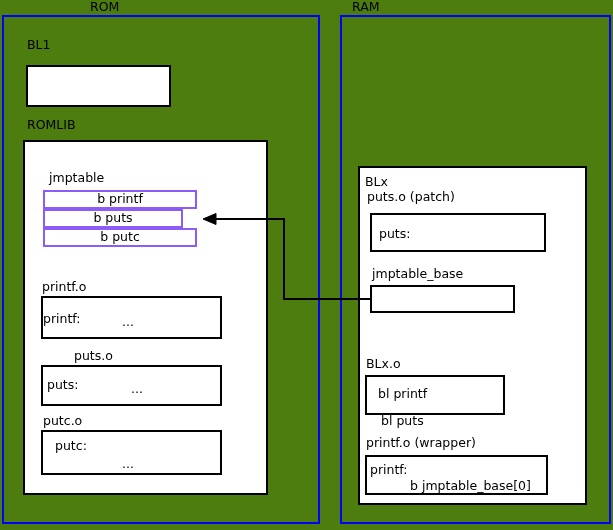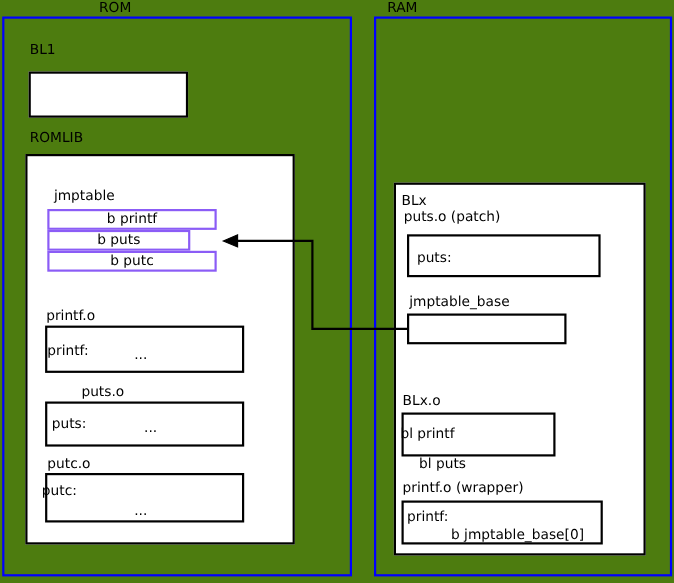--- a/index.html
+++ b/index.html
@@ -72,54 +72,54 @@
   <div class="region" style="left:2px; top:15px; width:318px; height:509px;"></div>
 
   <div class="label" style="left:27px; top:39px;">BL1</div>
   <div class="box" style="left:26px; top:65px; width:145px; height:42px;"></div>
 
   <div class="label" style="left:27px; top:119px;">ROMLIB</div>
   <div class="box" style="left:23px; top:140px; width:245px; height:355px;"></div>
 
   <div class="label" style="left:49px; top:172px;">jmptable</div>
   <div class="jmprow" style="left:43px; top:190px; width:154px; height:19px;">b printf</div>
-  <div class="jmprow" style="left:43px; top:209px; width:130px; height:19px;">b puts</div>
+  <div class="jmprow" style="left:43px; top:209px; width:140px; height:19px;">b puts</div>
   <div class="jmprow" style="left:43px; top:228px; width:154px; height:19px;">b putc</div>
 
   <div class="label" style="left:42px; top:281px;">printf.o</div>
   <div class="box" style="left:41px; top:296px; width:181px; height:43px;"></div>
   <div class="celltext" style="left:43px; top:313px;">printf:</div>
   <div class="celltext" style="left:122px; top:316px;">...</div>
 
   <div class="label" style="left:42px; top:350px;margin-left:32px;">puts.o</div>
   <div class="box" style="left:41px; top:365px; width:181px; height:41px;"></div>
   <div class="celltext" style="left:47px; top:379px;">puts:</div>
   <div class="celltext" style="left:131px; top:383px;">...</div>
 
   <div class="label" style="left:43px; top:415px;">putc.o</div>
   <div class="box" style="left:41px; top:430px; width:181px; height:45px;"></div>
-  <div class="celltext" style="left:38px; top:440px;">putc:</div>
+  <div class="celltext" style="left:55px; top:440px;">putc:</div>
   <div class="celltext" style="left:122px; top:458px;">...</div>
 
   <div class="label" style="left:352px; top:1px;">RAM</div>
   <div class="region" style="left:340px; top:15px; width:271px; height:509px;"></div>
 
   <div class="box" style="left:358px; top:166px; width:229px; height:339px;"></div>
   <div class="label" style="left:365px; top:176px;">BLx</div>
 
   <div class="label" style="left:367px; top:191px;">puts.o (patch)</div>
   <div class="box" style="left:370px; top:213px; width:176px; height:39px;"></div>
   <div class="celltext" style="left:379px; top:228px;">puts:</div>
 
   <div class="label" style="left:372px; top:268px;">jmptable_base</div>
   <div class="box" style="left:370px; top:285px; width:145px; height:28px;"></div>
 
   <div class="label" style="left:366px; top:358px;">BLx.o</div>
   <div class="box" style="left:365px; top:375px; width:140px; height:40px;"></div>
-  <div class="celltext" style="left:364px; top:388px;text-align:center;">bl printf</div>
+  <div class="celltext" style="left:378px; top:388px;text-align:center;">bl printf</div>
   <div class="celltext" style="left:381px; top:403px;margin-top:12px;">bl puts</div>
 
   <div class="label" style="left:366px; top:437px;">printf.o (wrapper)</div>
   <div class="box" style="left:365px; top:455px; width:183px; height:40px;"></div>
   <div class="celltext" style="left:370px; top:464px;">printf:</div>
   <div class="celltext" style="left:410px; top:480px;">b jmptable_base[0]</div>
 
   <svg id="connector" viewBox="0 0 613 530">
     <polyline points="370,299 284,299 284,219 211,219" fill="none" stroke="#000000" stroke-width="2"></polyline>
     <polygon points="203,219 216,213.5 216,224.5" fill="#000000" stroke="#000000" stroke-width="1"></polygon>

